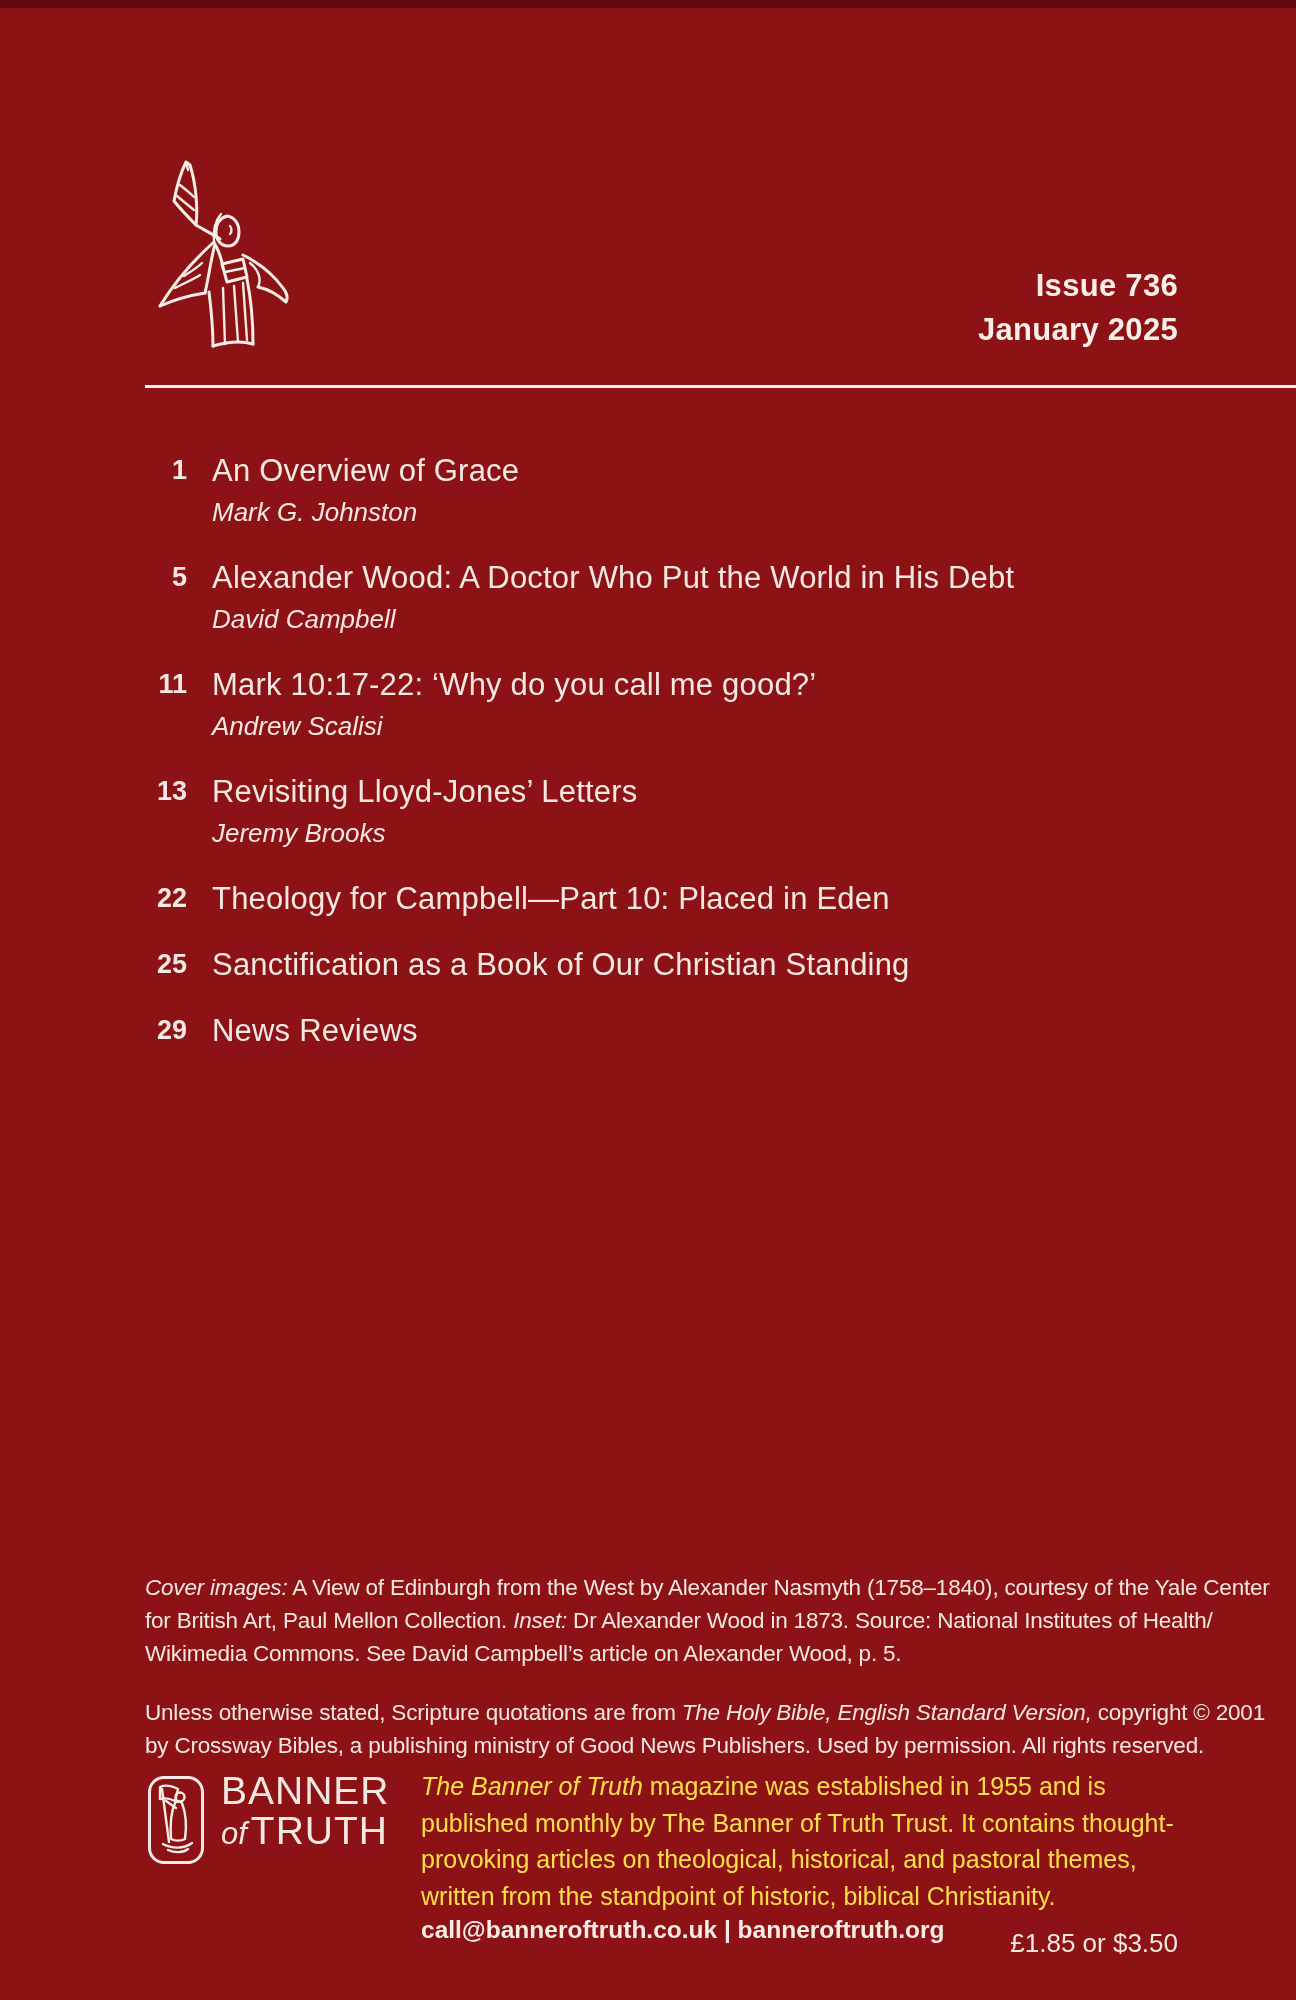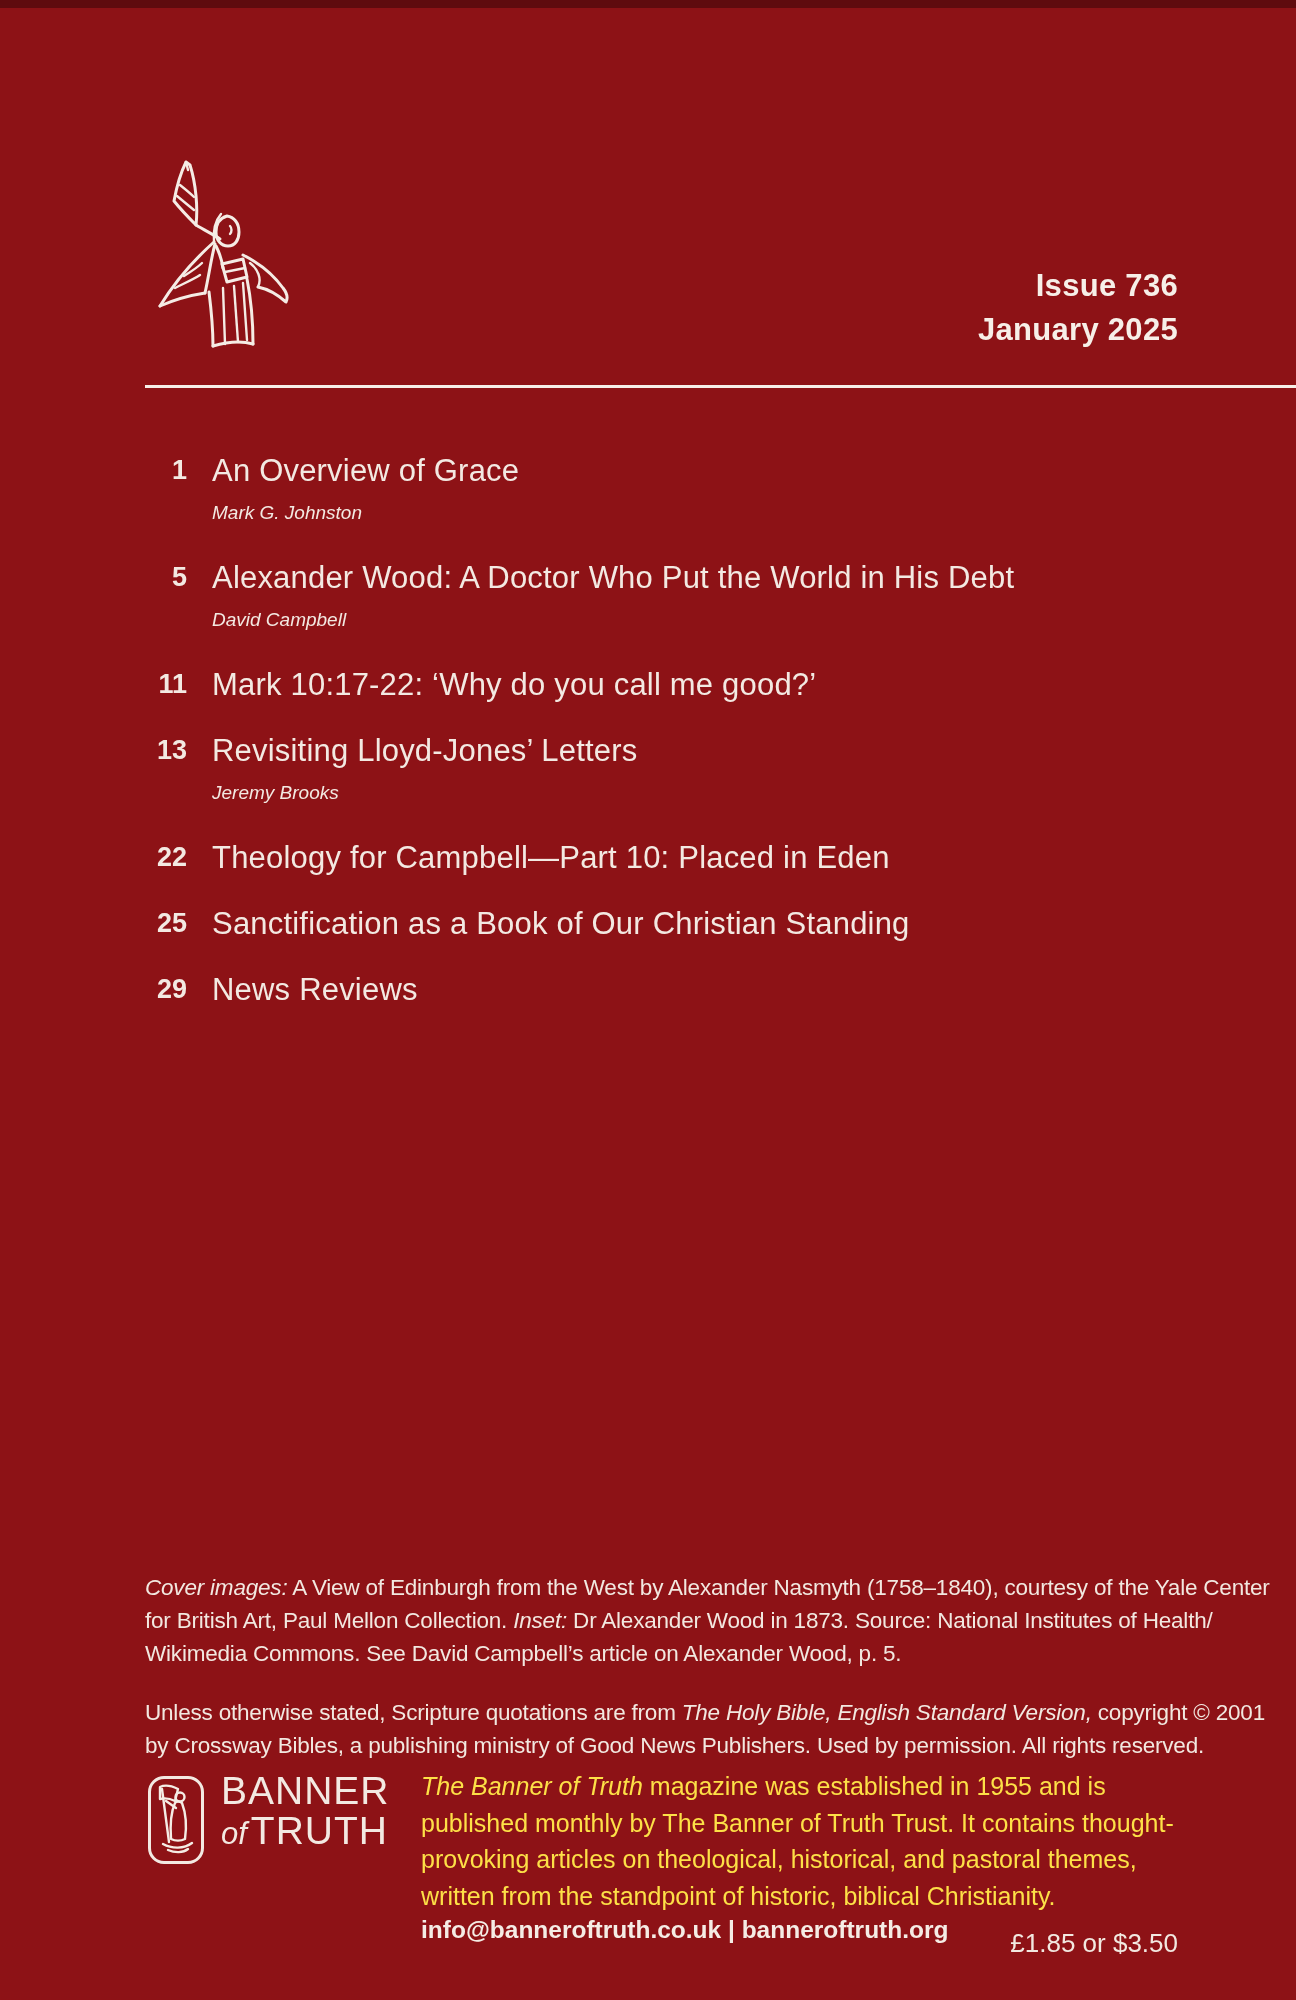--- a/index.html
+++ b/index.html
@@ -18,21 +18,21 @@
     position:absolute;right:118px;top:256px;
     text-align:right;font-weight:bold;font-size:31px;line-height:44px;
     color:#f7efe8;letter-spacing:.3px;
   }
   .rule{position:absolute;left:145px;right:0;top:377px;height:3px;background:#f7efe8;}
   
   .toc{position:absolute;left:145px;top:441px;width:1060px;}
   .toc-entry{display:grid;grid-template-columns:42px auto;column-gap:25px;margin-bottom:23px;}
   .toc-num{text-align:right;font-weight:bold;font-size:27px;line-height:43px;}
   .toc-title{font-size:31px;line-height:43px;letter-spacing:.2px;}
-  .toc-author{grid-column:2;font-style:italic;font-size:19px;line-height:41px;}
+  .toc-author{grid-column:2;font-style:italic;font-size:26px;line-height:41px;}
   
   .note{
     position:absolute;left:145px;width:1145px;
     font-size:22.5px;line-height:33px;letter-spacing:-0.2px;
     white-space:pre-line;color:#f2e8e0;
   }
   .note-cover{top:1563px;}
   .note-scripture{top:1688px;}
   .it{font-style:italic;}
   
@@ -112,20 +112,21 @@
       <div class="toc-author">Mark G. Johnston</div>
     </div>
       <div class="toc-entry">
       <div class="toc-num">5</div>
       <div class="toc-title">Alexander Wood: A Doctor Who Put the World in His Debt</div>
       <div class="toc-author">David Campbell</div>
     </div>
       <div class="toc-entry">
       <div class="toc-num">11</div>
       <div class="toc-title">Mark 10:17-22: ‘Why do you call me good?’</div>
+      <div class="toc-author">Andrew Scalisi</div>
     </div>
       <div class="toc-entry">
       <div class="toc-num">13</div>
       <div class="toc-title">Revisiting Lloyd-Jones’ Letters</div>
       <div class="toc-author">Jeremy Brooks</div>
     </div>
       <div class="toc-entry">
       <div class="toc-num">22</div>
       <div class="toc-title">Theology for Campbell—Part 10: Placed in Eden</div>
     </div>
@@ -161,16 +162,16 @@
   <div class="wordmark">
     <div class="wm-line1">BANNER</div>
     <div class="wm-line2"><span class="wm-of">of</span><span>TRUTH</span></div>
   </div>
 
   <div class="about"><span class="it">The Banner of Truth</span><span> magazine was established in 1955 and is
 published monthly by The Banner of Truth Trust. It contains thought-
 provoking articles on theological, historical, and pastoral themes,
 written from the standpoint of historic, biblical Christianity.</span></div>
 
-  <div class="contact">info@banneroftruth.co.uk | banneroftruth.org</div>
+  <div class="contact">call@banneroftruth.co.uk | banneroftruth.org</div>
   <div class="price">£1.85 or $3.50</div>
 
 </div>
 
 </body></html>

